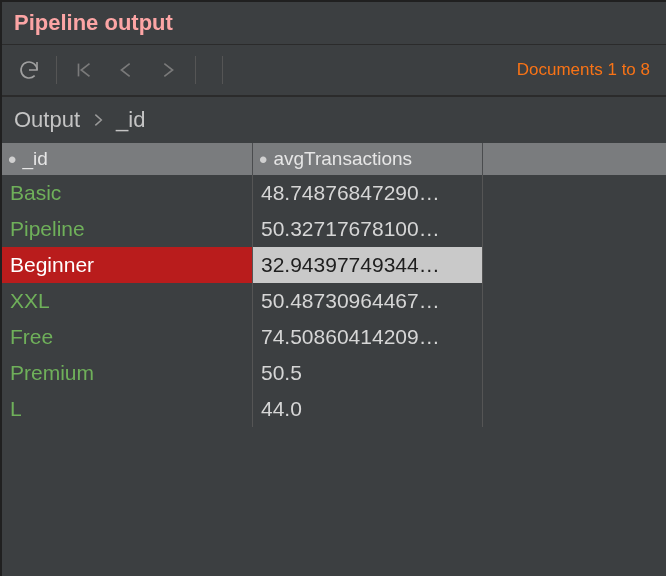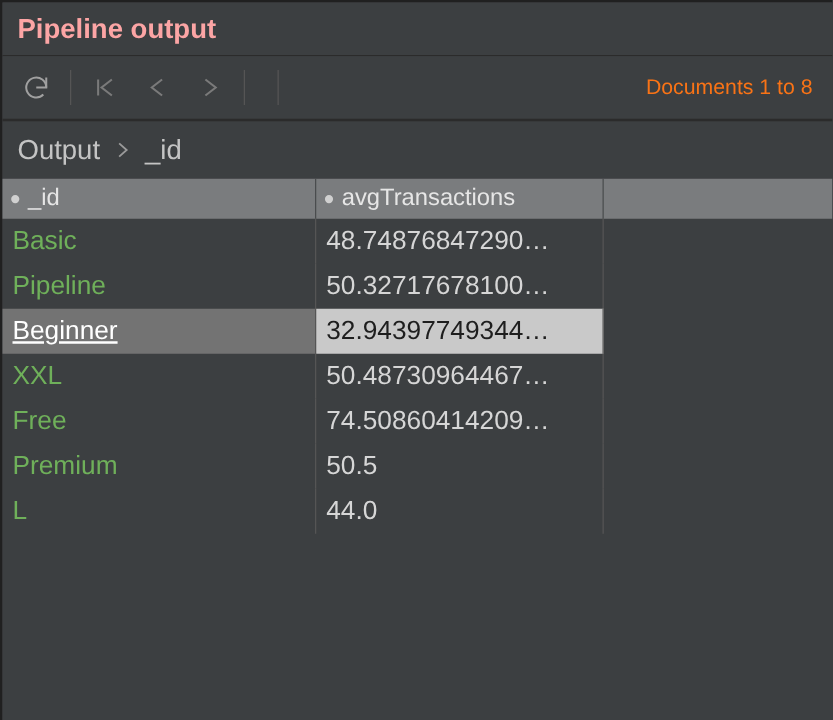--- a/index.html
+++ b/index.html
@@ -137,23 +137,22 @@
     border-right: 1px solid #555555;
     overflow: hidden;
     white-space: nowrap;
   }
   .col0 { width: 251px; }
   .col1 { width: 230px; }
   .col2 { width: 30px; border-right: none; }
   .id-cell { color: #6fb05a; }
   .val-cell { color: #d6d6d6; }
   .tr.selected .td.col0 {
-    background: #737373;
+    background: #b91c1c;
     color: #ffffff;
-    text-decoration: underline;
   }
   .tr.selected .td.col1 {
     background: #c9c9c9;
     color: #1e1e1e;
   }
   svg { display: block; }
 </style>
 </head>
 <body>
 

